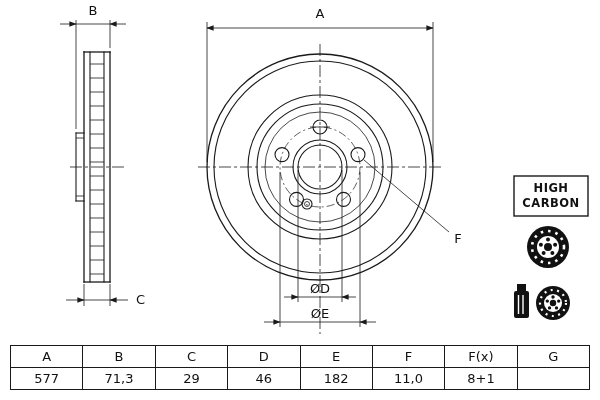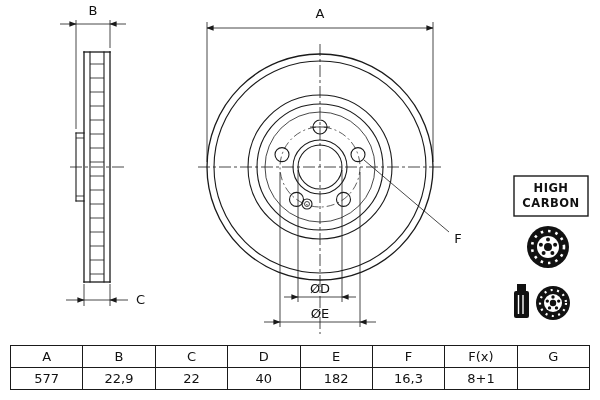--- a/index.html
+++ b/index.html
@@ -160,24 +160,24 @@
         <th>B</th>
         <th>C</th>
         <th>D</th>
         <th>E</th>
         <th>F</th>
         <th>F(x)</th>
         <th>G</th>
       </tr>
       <tr>
         <td>577</td>
-        <td>22,9</td>
-        <td>22</td>
-        <td>40</td>
+        <td>71,3</td>
+        <td>29</td>
+        <td>46</td>
         <td>182</td>
-        <td>16,3</td>
+        <td>11,0</td>
         <td>8+1</td>
         <td></td>
       </tr>
     </tbody>
   </table>
 
 </div>
 
 </body></html>

